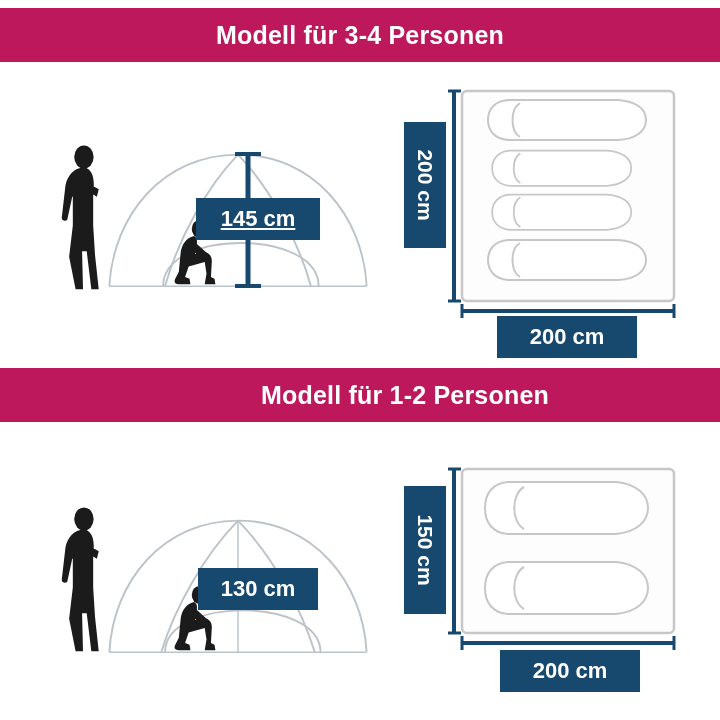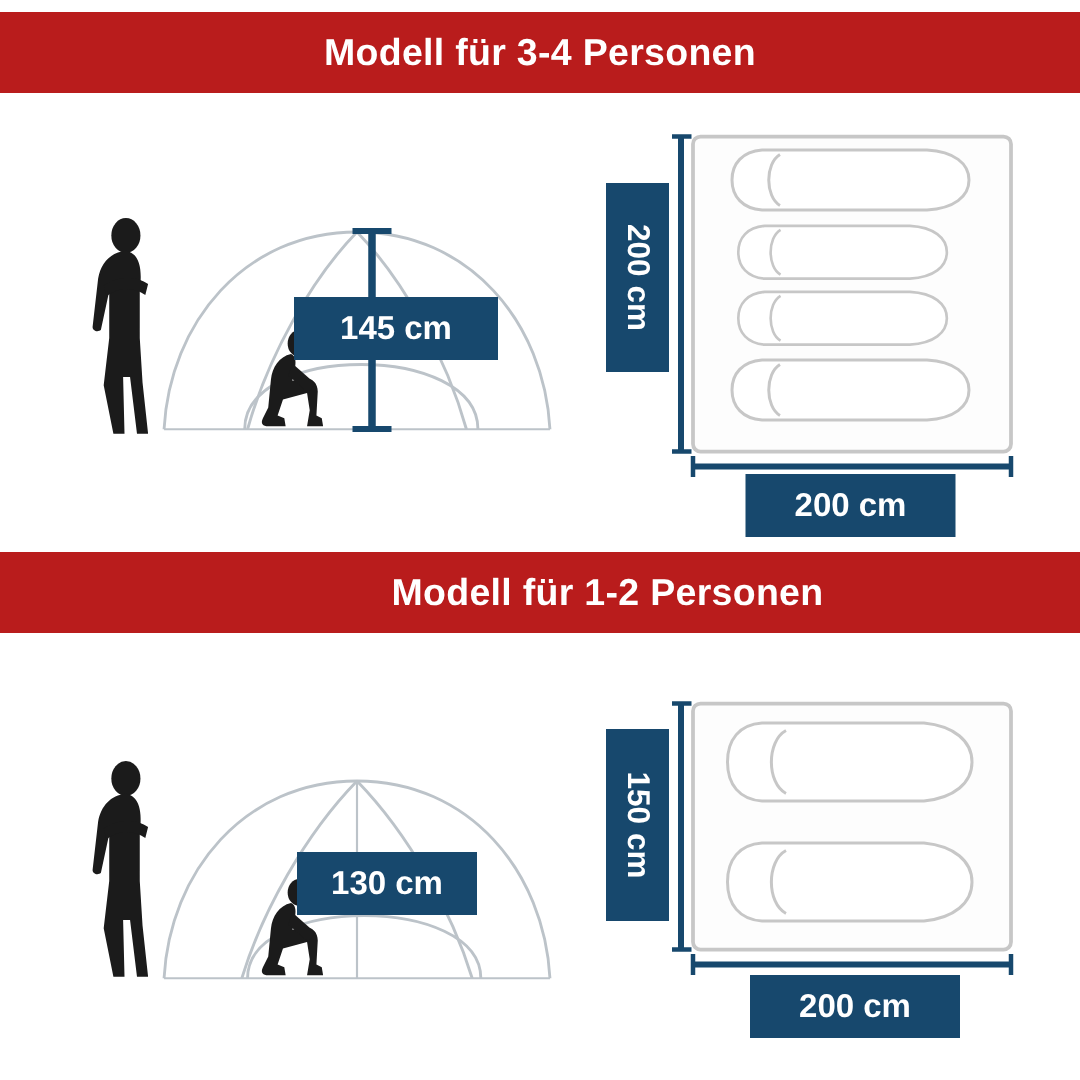--- a/index.html
+++ b/index.html
@@ -1,21 +1,21 @@
 <!DOCTYPE html>
 <html><head>
 <meta charset="utf-8">
 <style>
   html,body{margin:0;padding:0;background:#ffffff;}
   #page{
     position:relative;width:720px;height:720px;background:#ffffff;overflow:hidden;
     font-family:"Liberation Sans",sans-serif;
   }
   .title-bar{
-    position:absolute;left:0;width:720px;height:54px;background:#b91c1c;color:#ffffff;
+    position:absolute;left:0;width:720px;height:54px;background:#be185d;color:#ffffff;
     display:flex;align-items:center;justify-content:center;
     font-size:25px;font-weight:bold;letter-spacing:.2px;
   }
   #title-bar-1{top:8px;}
   #title-bar-2{top:368px;padding-left:45px;}
   .abs{position:absolute;}
   .navy-box{
     position:absolute;background:#17486d;color:#ffffff;
     display:flex;align-items:center;justify-content:center;
     font-weight:bold;font-size:22px;white-space:nowrap;
@@ -57,21 +57,21 @@
     <path class="sil" d="M40,18 C31,20 26,28 25,37 L23,58 L19,66 C17,70 19,72 23,72 L36,72 L35,66 L30,64 L34,52 L52,47 L54,60 L52,72 L64,72 L63,66 L59,64 L60,46 C60,39 55,35 48,36 L41,38 L43,28 C44,23 43,19 40,18 Z"></path>
     <path class="sil" d="M41,25 L58,40 L53,47 L38,34 Z"></path>
   </svg>
 
   <svg class="abs" style="left:232px;top:150px;" width="32" height="140" viewBox="0 0 32 140">
     <line class="dim" x1="16" y1="4" x2="16" y2="136" stroke-width="5"></line>
     <line class="dim" x1="3" y1="4" x2="29" y2="4" stroke-width="4"></line>
     <line class="dim" x1="3" y1="136" x2="29" y2="136" stroke-width="4"></line>
   </svg>
 
-  <div class="navy-box" style="left:196px;top:198px;width:136px;height:42px;">
+  <div class="navy-box" style="left:196px;top:198px;width:124px;height:42px;text-decoration:underline;">
     <span>145 cm</span>
   </div>
 
   <svg class="abs" style="left:448px;top:88px;" width="230" height="232" viewBox="0 0 230 232">
     <rect class="plan-stroke" x="14" y="3" width="212" height="210" rx="5" fill="#fdfdfd" stroke-width="2.5"></rect>
     <g class="plan-stroke" fill="#ffffff" stroke-width="2">
       <g id="bag4p" transform="translate(38,12)">
         <path d="M22,0 C9,1 2,9 2,20 C2,31 9,39 22,40 L132,40 C150,39 160,31 160,20 C160,9 150,1 132,0 Z"></path>
         <path d="M34,3 C24,9 24,31 34,37" fill="none"></path>
       </g>

